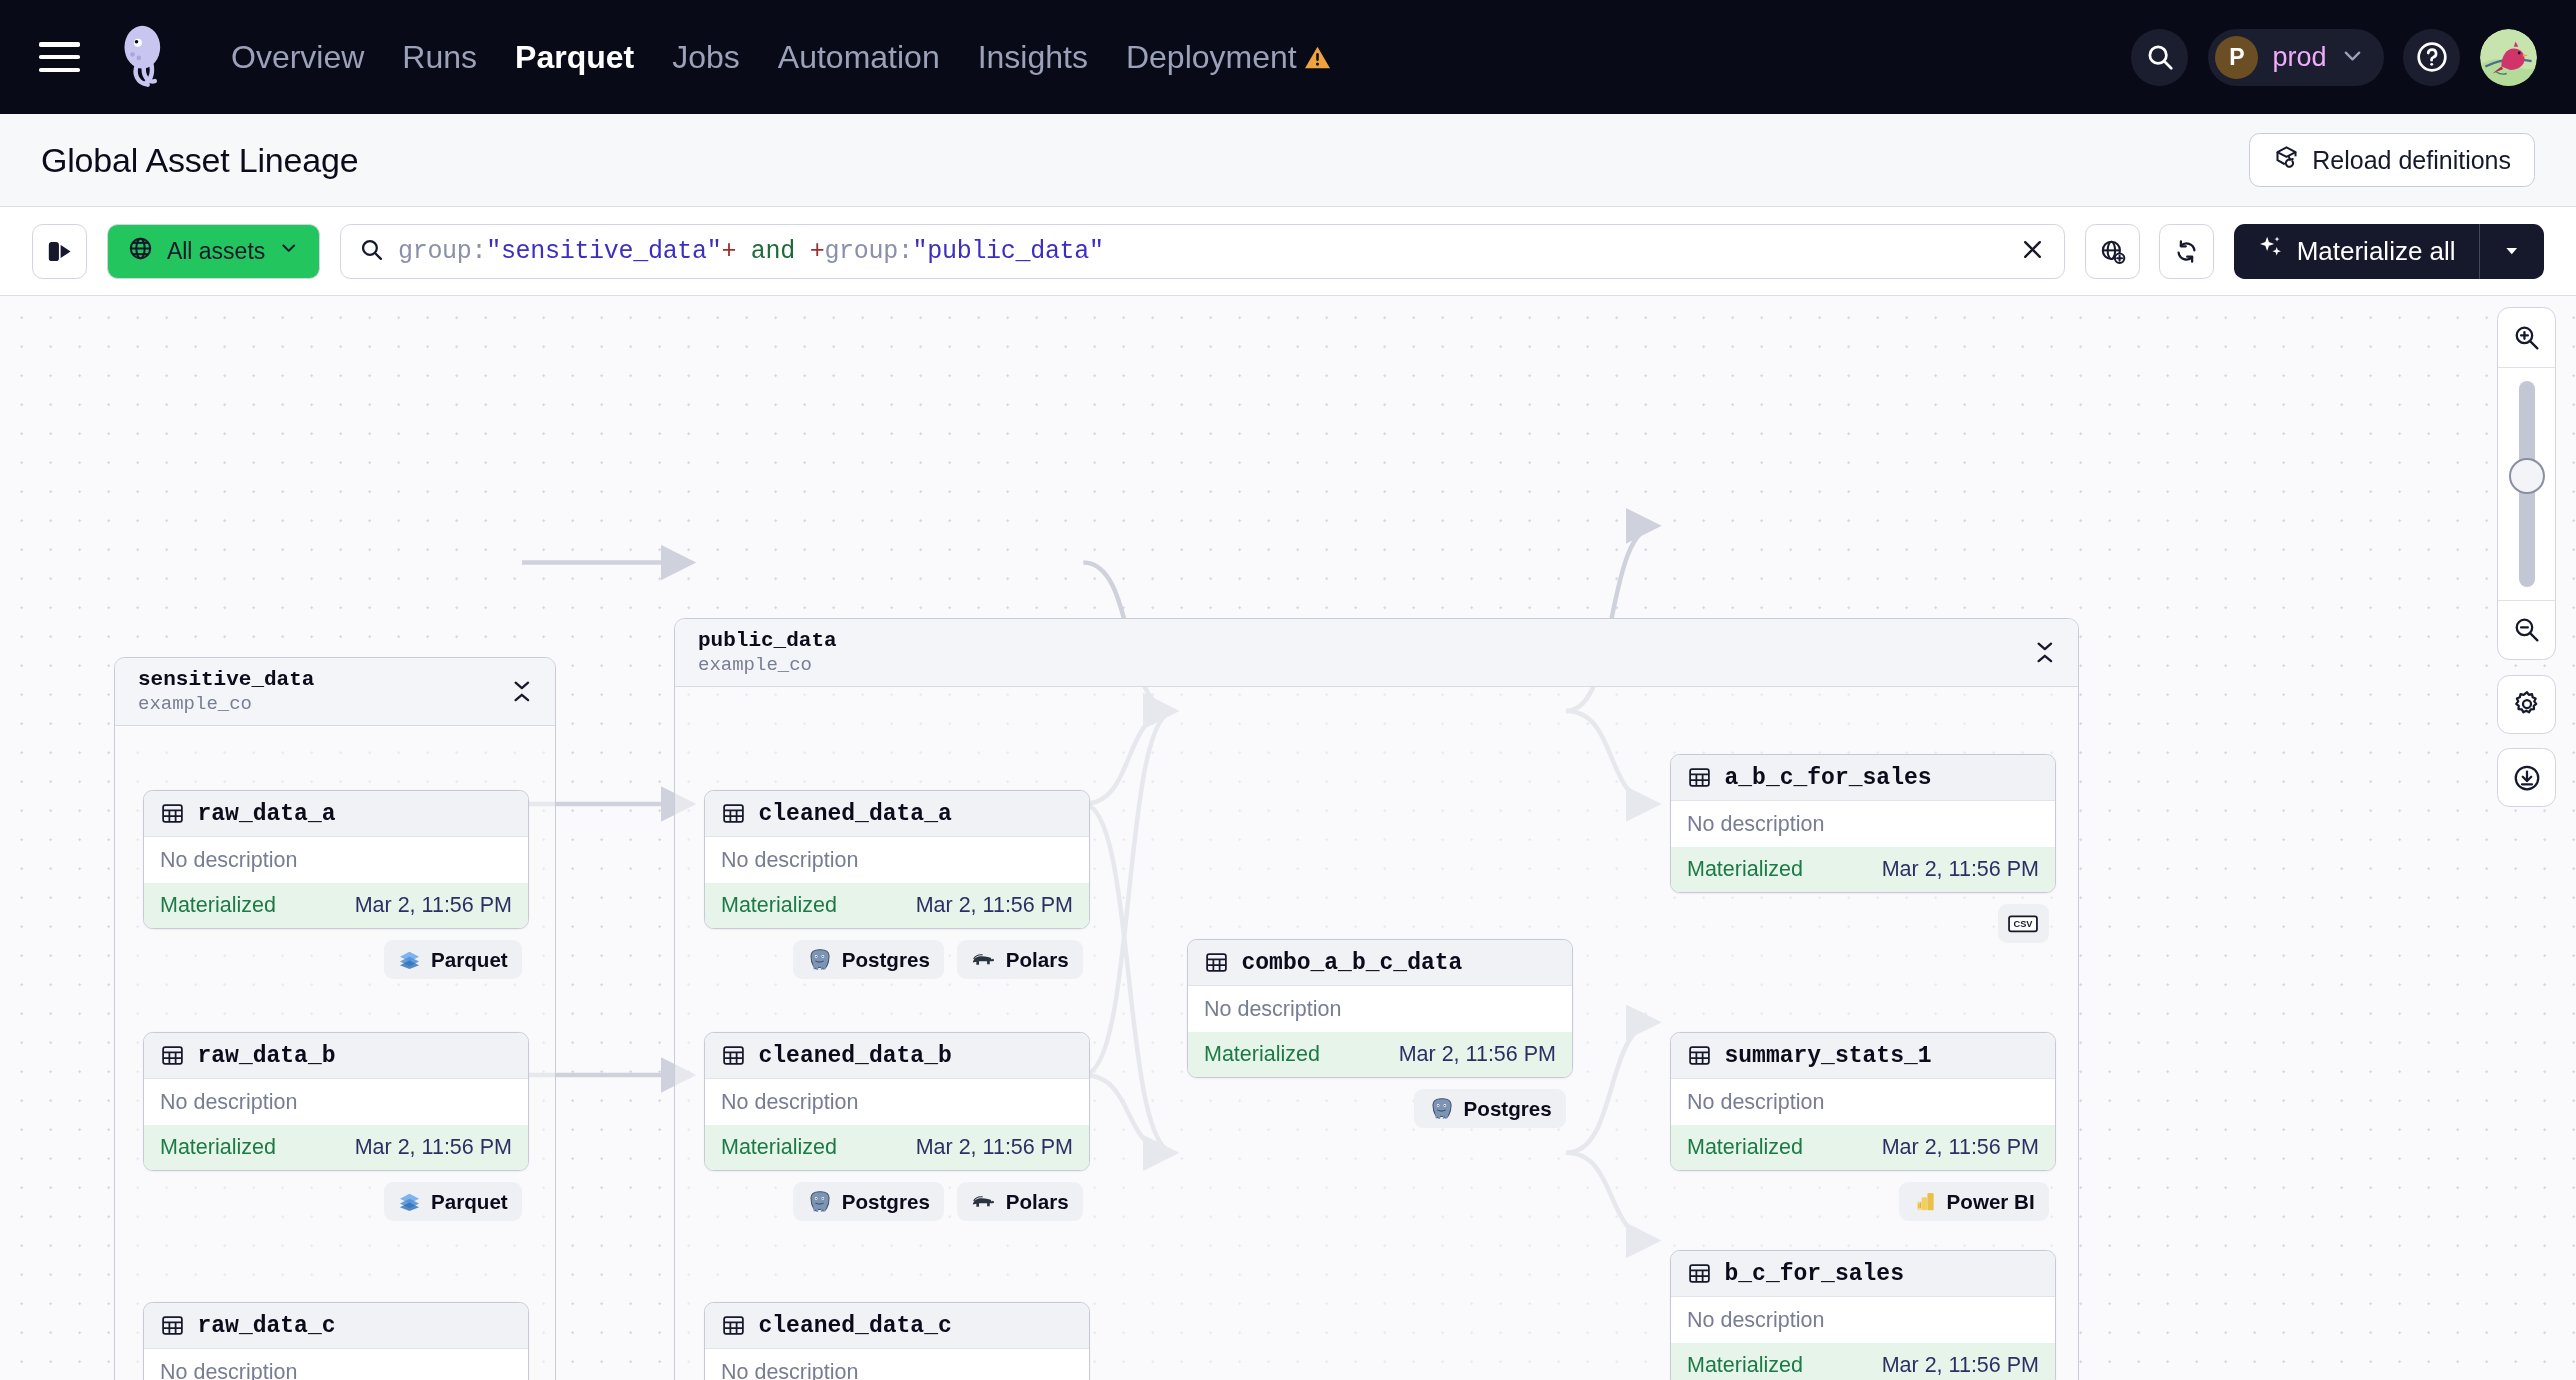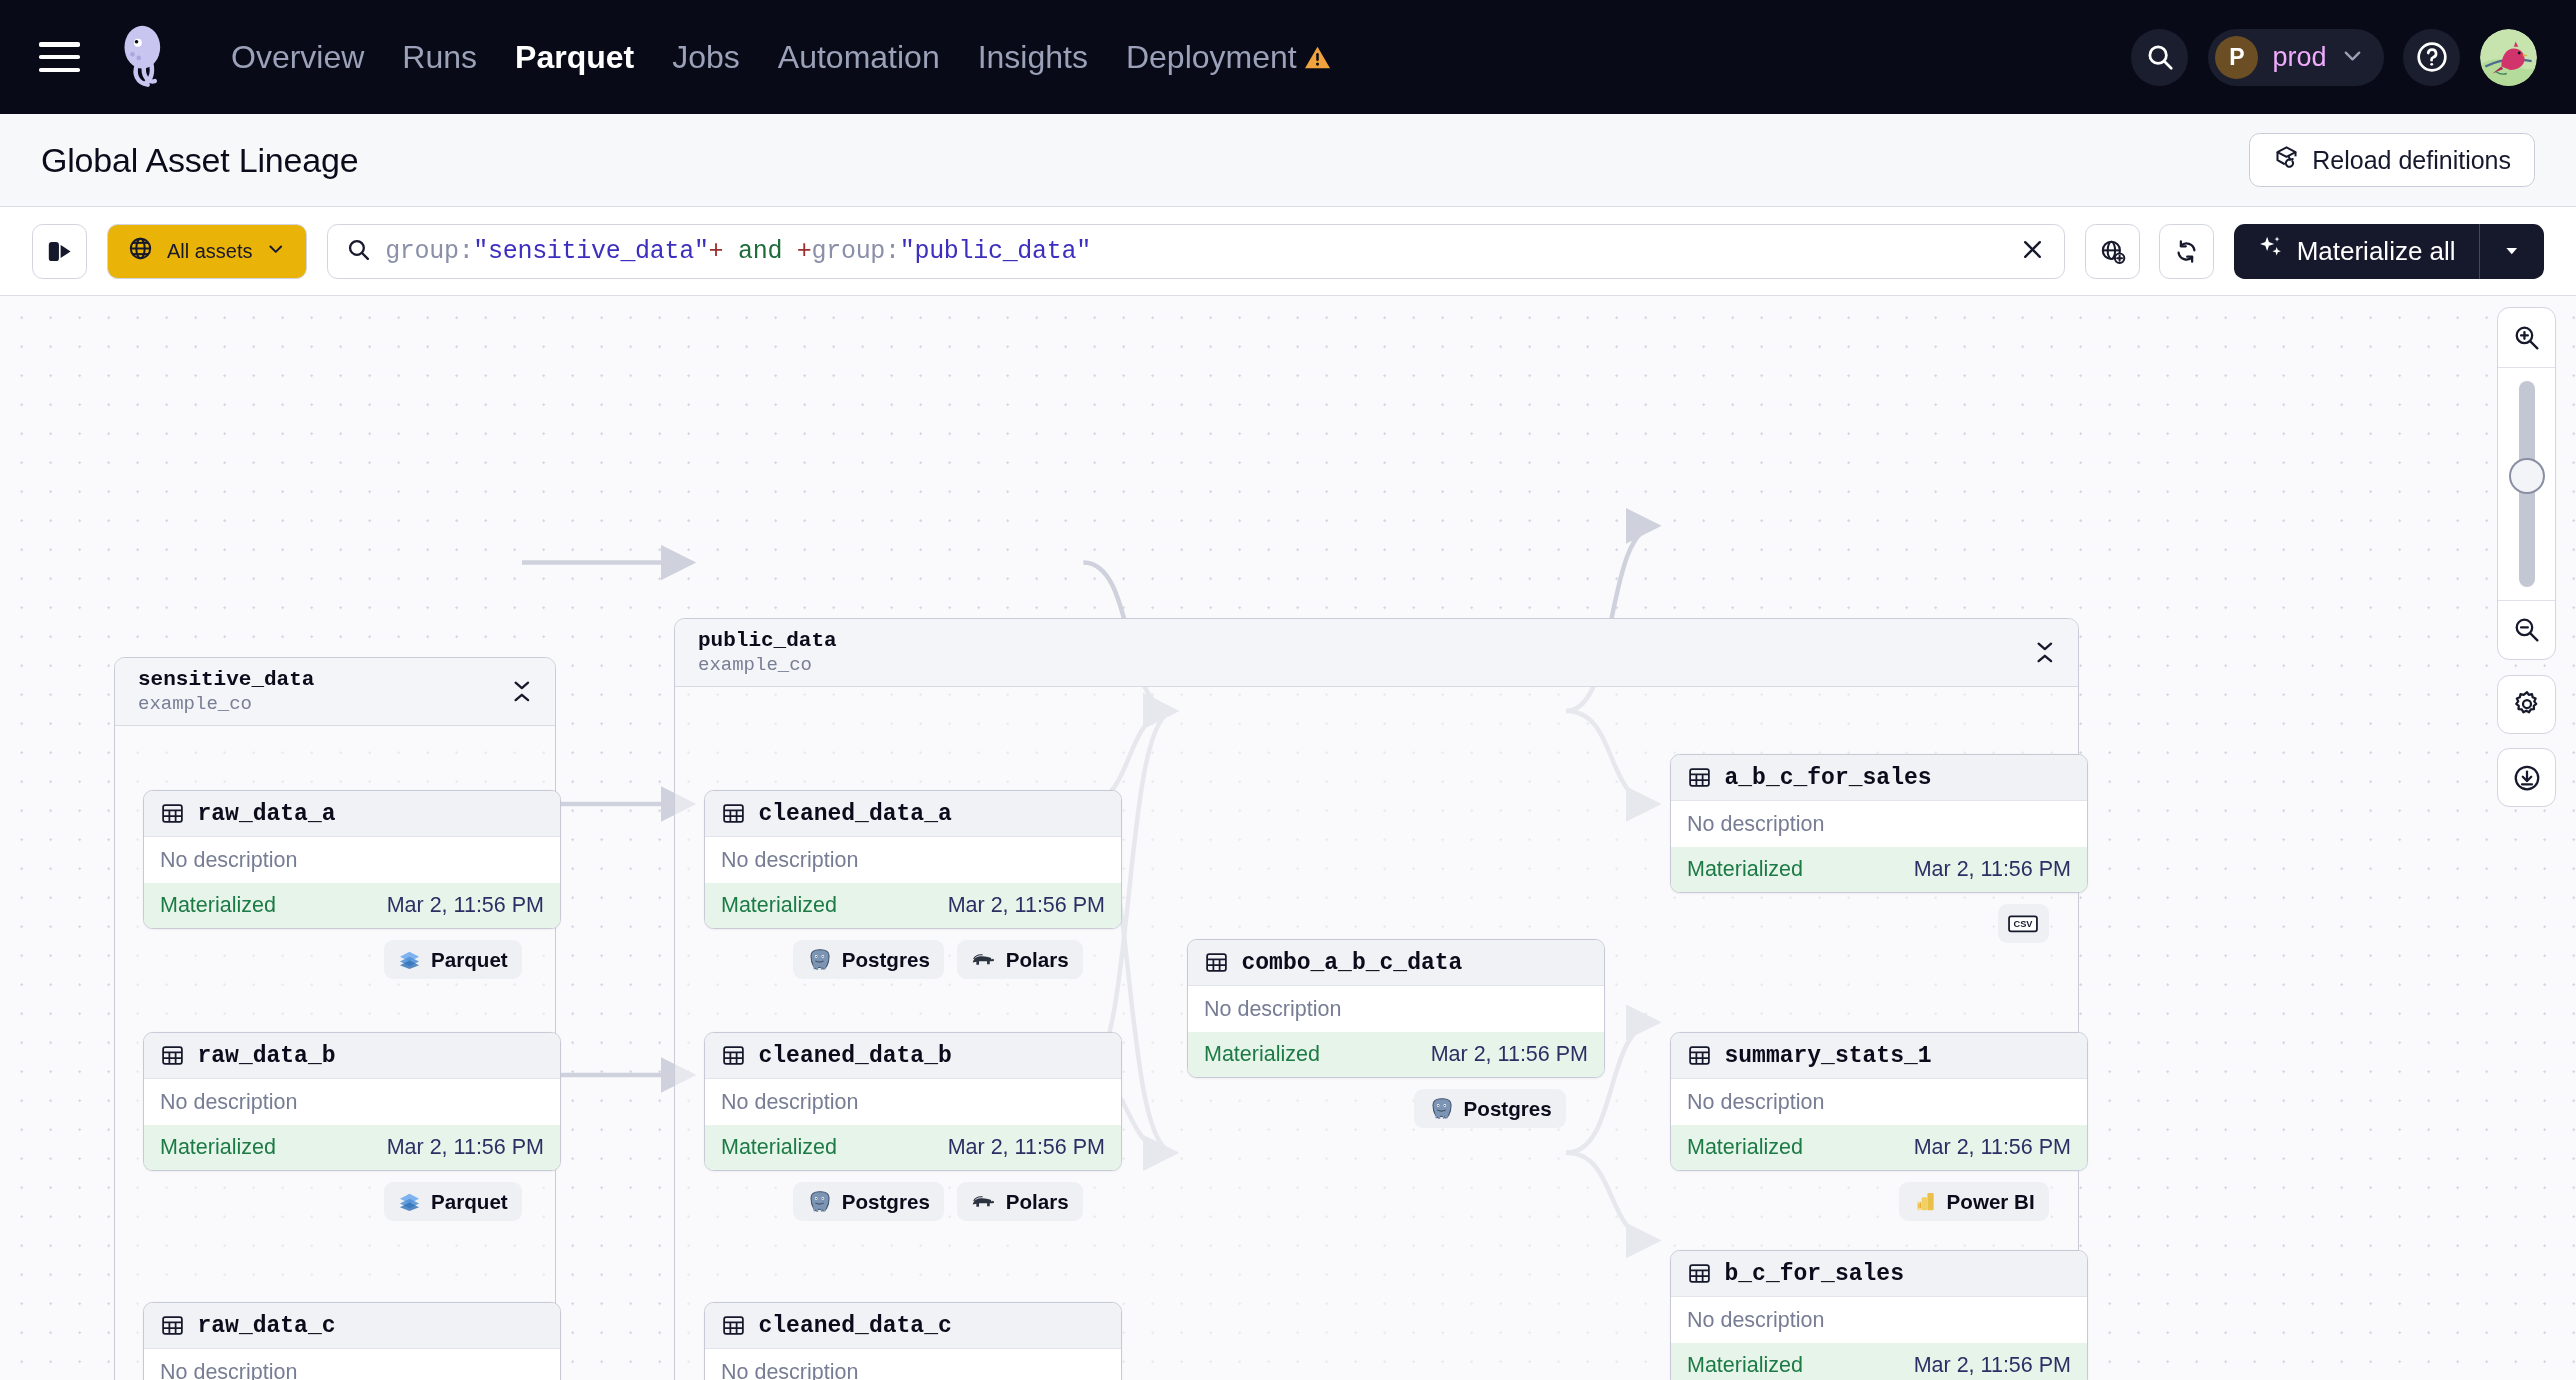--- a/index.html
+++ b/index.html
@@ -40,22 +40,22 @@
   #pagehdr h1 { font-size: 34px; font-weight: 400; color:#0B0C1B; letter-spacing:-0.2px;}
   .reload-btn { margin-left:auto; height:54px; border:0.9px solid #C9CCD8; border-radius:10.7px;
     background:#ffffff; display:flex; align-items:center; gap:12.5px; padding: 0 23px;
     font-size:25px; color:#16182C; cursor:pointer; }
 
   
   #toolbar { height: 89px; background:#ffffff; border-bottom:0.9px solid #DCDDE5;
     display:flex; align-items:center; padding: 0 32px; gap: 19.7px; }
   .tb-sq { width:55px; height:55px; border:0.9px solid #D2D5E0; border-radius:10.7px;
     background:#fff; display:flex; align-items:center; justify-content:center; cursor:pointer; }
-  .tb-pill { height:55px; border:0.9px solid #D2D5E0; border-radius:10.7px; background:#eab308;
-    display:flex; align-items:center; gap:12.5px; padding:0 19.7px; font-size:20px;
+  .tb-pill { height:55px; border:0.9px solid #D2D5E0; border-radius:10.7px; background:#22c55e;
+    display:flex; align-items:center; gap:12.5px; padding:0 19.7px; font-size:23px;
     color:#16182C; cursor:pointer; }
   #searchbox { flex:1; height:55px; border:0.9px solid #D2D5E0; border-radius:10.7px;
     background:#fff; display:flex; align-items:center; padding: 0 18px; gap:14.3px; cursor:text;}
   #searchbox .qtext { font-family:"Liberation Mono", monospace; font-size:25px; white-space:pre; letter-spacing:-0.3px;}
   .tk-key { color:#8A90A8; }
   .tk-str { color:#3C2FBF; }
   .tk-op  { color:#9A2E2E; }
   .tk-and { color:#1E6B3A; }
   .clear-x { margin-left:auto; cursor:pointer; padding-left: 12.5px;}
   .mat-btn { height:55px; background:#16182C; border-radius:10.7px; display:flex;
@@ -74,21 +74,21 @@
   .group-box { position:absolute; border:0.9px solid #C9CCD8; border-radius:10.7px;
     background: rgba(250,250,252,0.55); }
   .group-hdr { height: 68px; background:#F4F5F8; border-bottom:0.9px solid #D7D9E3;
     border-radius:9.8px 9.8px 0 0; padding: 9px 23px; display:flex; align-items:center;}
   .group-hdr .txts { display:flex; flex-direction:column; gap:1.8px;}
   .group-title { font-family:"Liberation Mono", monospace; font-size:21px; font-weight:700; color:#0B0C1B; }
   .group-sub { font-family:"Liberation Mono", monospace; font-size:19px; color:#777E95; }
   .group-collapse { margin-left:auto; cursor:pointer; display:flex; flex-direction:column;
     align-items:center; gap:2.7px; }
 
-  .node { position:absolute; width: 418px; border:0.9px solid #C7CAD6; border-radius:9.8px;
+  .node { position:absolute; width: 386px; border:0.9px solid #C7CAD6; border-radius:9.8px;
     background:#ffffff; box-shadow: 0 0.9px 1.8px rgba(16,20,40,.05); overflow:hidden; cursor:pointer;}
   .node-hdr { height:46px; background:#F1F2F6; border-bottom:0.9px solid #E2E4EC;
     display:flex; align-items:center; gap:12.5px; padding: 0 16px; }
   .node-name { font-family:"Liberation Mono", monospace; font-size:23px; font-weight:700; color:#0B0C1B; white-space:nowrap;}
   .node-desc { height:46px; display:flex; align-items:center; padding: 0 16px;
     font-size:21.5px; color:#767D94; background:#fff;}
   .node-status { height:45px; background:#E6F4EA; display:flex; align-items:center;
     padding: 0 16px; }
   .node-status .lbl { font-size:21.5px; color:#1C7A45; }
   .node-status .ts { margin-left:auto; font-size:21.5px; color:#2B2F63; }

